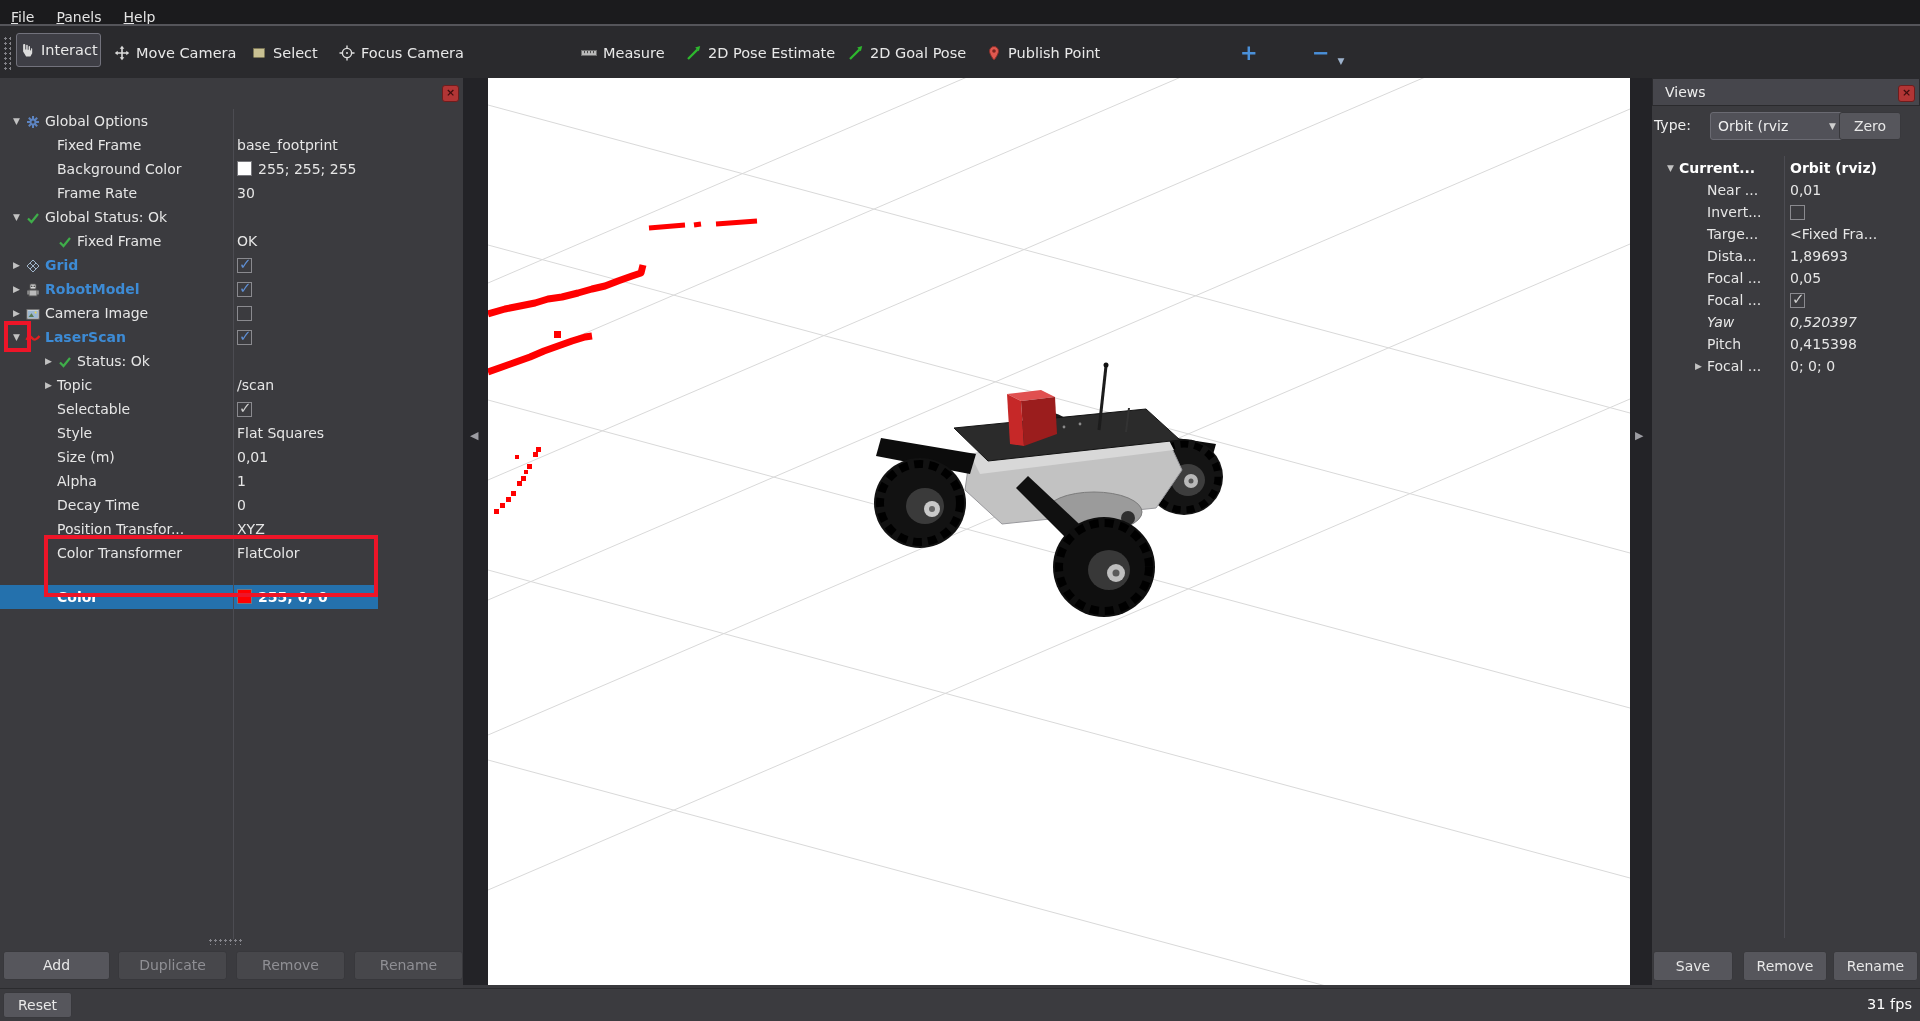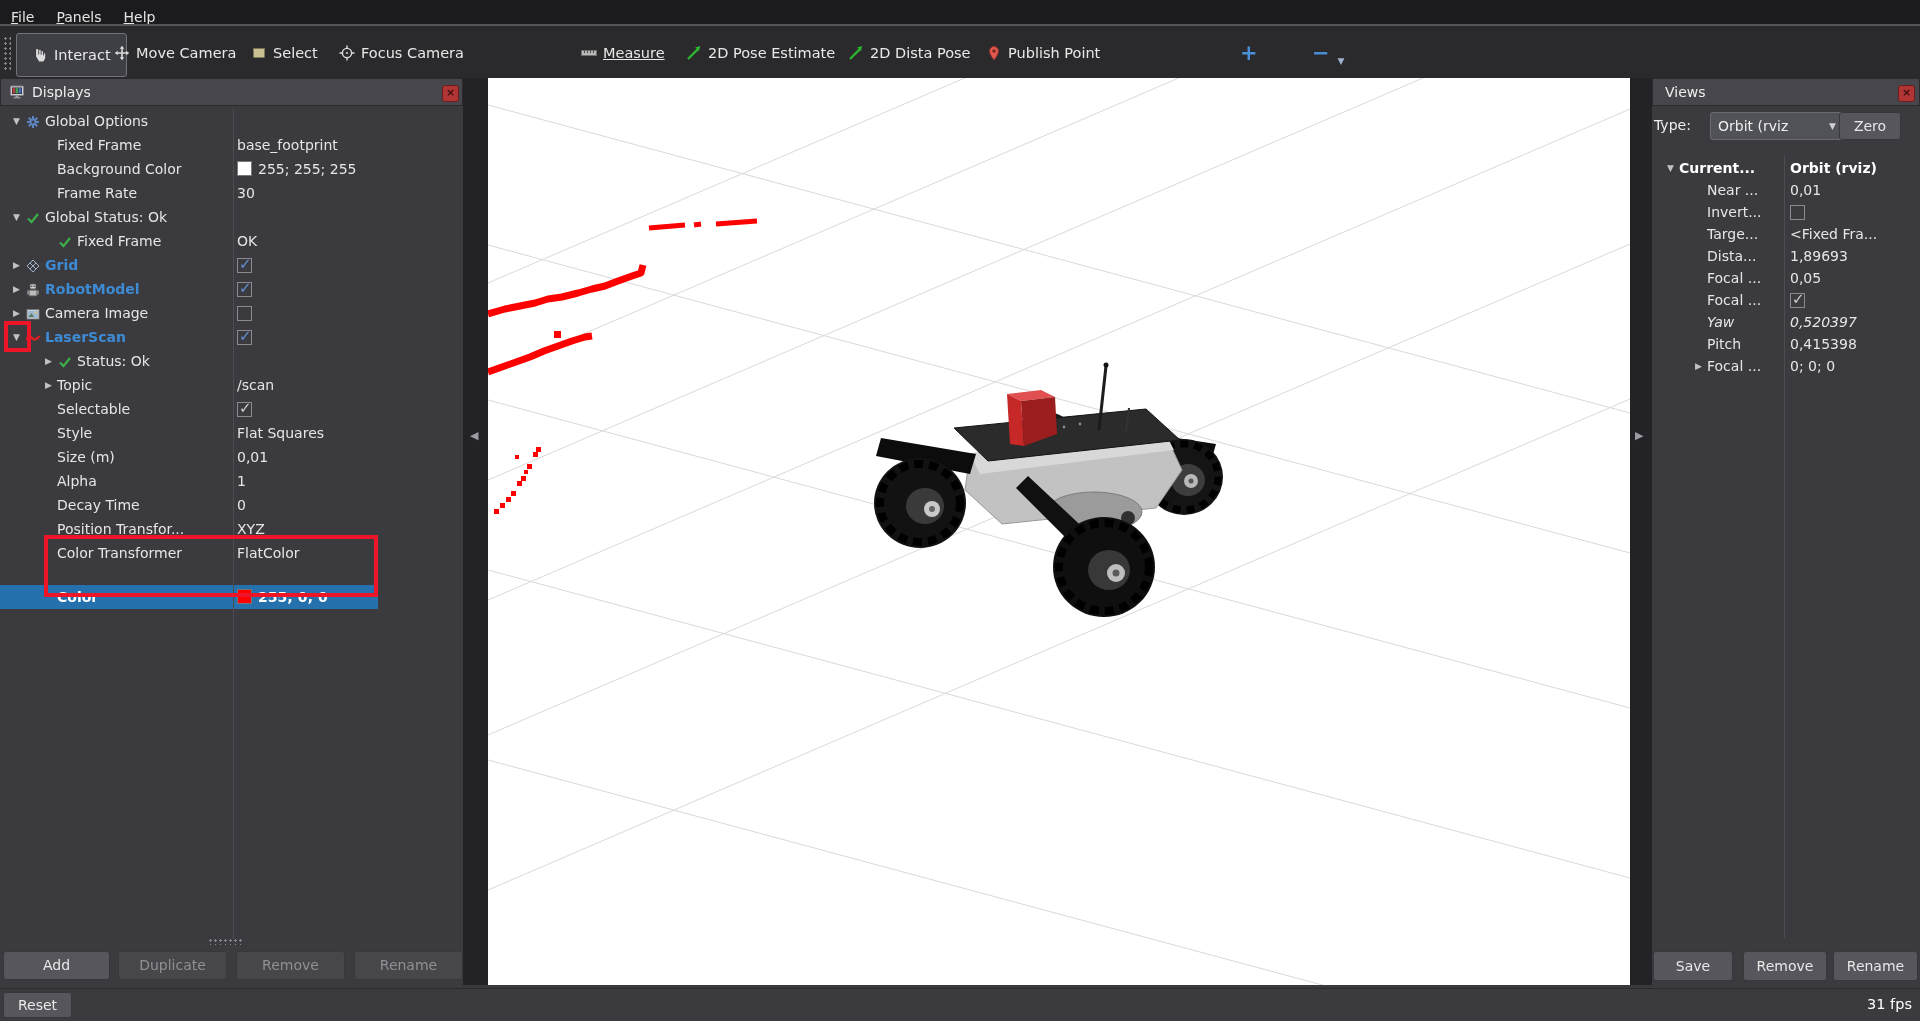--- a/index.html
+++ b/index.html
@@ -10,21 +10,21 @@
 
   
   #menubar{left:0;top:0;width:1920px;height:24px;background:#1b1b1d;color:#e4e4e4;font-size:14px}
   .menu-item{display:inline-block;padding:9px 11px;cursor:default}
   .menu-item u{text-decoration:underline}
 
   
   #toolbar{left:0;top:24px;width:1920px;height:54px;background:#2a2a2d;border-top:2px solid #55555a;box-sizing:border-box}
   .tool{position:absolute;top:12px;height:30px;display:flex;align-items:center;gap:6px;
         color:#e8e8e8;font-size:14.5px;white-space:nowrap}
-  .tool.active{border:1px solid #72727c;background:#3e3e45;border-radius:3px;padding:0 15px;top:7px;height:44px;box-sizing:border-box}
+  .tool.active{border:1px solid #72727c;background:#3e3e45;border-radius:3px;padding:0 2px;top:7px;height:34px;box-sizing:border-box}
   .tool.blue{color:#4a90d9;font-size:21px;font-weight:bold}
   .tool .dd{font-size:9px;color:#9db2cc;margin-left:2px;align-self:flex-end;padding-bottom:2px}
   .grip{background-image:radial-gradient(#84848a 1px,transparent 1.2px);background-size:5px 5px}
 
   
   .dock{background:#3b3b3f}
   #left-dock{left:0;top:78px;width:463px;height:910px}
   #right-dock{left:1652px;top:78px;width:268px;height:910px}
   .panel-title{position:absolute;left:0;top:0;right:0;height:28px;background:#46464c;
                border:1px solid #2a2a2d;box-sizing:border-box;color:#ededed;font-size:14px;
@@ -108,21 +108,21 @@
     <div class="tool" style="left: 339px;">
       <span style="display: flex;">
         <svg width="16" height="16" viewBox="0 0 16 16">
           <circle cx="8" cy="8" r="4.6" fill="none" stroke="#dcdcdc" stroke-width="1.4"></circle>
           <path d="M8 .5V4M8 12v3.5M.5 8H4M12 8h3.5" stroke="#dcdcdc" stroke-width="1.4"></path>
           <circle cx="8" cy="8" r="1" fill="#dcdcdc"></circle>
         </svg>
       </span>
       <span>Focus Camera</span>
     </div>
-    <div class="tool" style="left: 581px; text-decoration: underline;">
+    <div class="tool" style="left: 581px;">
       <span style="display: flex;">
         <svg width="16" height="16" viewBox="0 0 16 16">
           <rect x="0.5" y="5.5" width="15" height="5" fill="#b9b9b9" stroke="#6f6f6f"></rect>
           <path d="M3.5 6v2.2M6.5 6v2.2M9.5 6v2.2M12.5 6v2.2" stroke="#4c4c4c"></path>
         </svg>
       </span>
       <span>Measure</span>
     </div>
     <div class="tool" style="left: 686px;">
       <span style="display: flex;">
@@ -133,53 +133,41 @@
       </span>
       <span>2D Pose Estimate</span>
     </div>
     <div class="tool" style="left: 848px;">
       <span style="display: flex;">
         <svg width="16" height="16" viewBox="0 0 16 16">
           <path d="M2 14 11.4 4.6" stroke="#2eb82e" stroke-width="2.2"></path>
           <path d="M9.2 2.6 14.2 1 12.9 6.2z" fill="#2eb82e"></path>
         </svg>
       </span>
-      <span>2D Dista Pose</span>
+      <span>2D Goal Pose</span>
     </div>
     <div class="tool" style="left: 986px;">
       <span style="display: flex;">
         <svg width="16" height="16" viewBox="0 0 16 16">
           <path d="M8 15C8 15 3.5 9.5 3.5 6.2 3.5 3.6 5.5 1.5 8 1.5s4.5 2.1 4.5 4.7C12.5 9.5 8 15 8 15z" fill="#e0584f" stroke="#8a2f2a"></path>
           <circle cx="8" cy="6" r="1.8" fill="#7a2520"></circle>
         </svg>
       </span>
       <span>Publish Point</span>
     </div>
     <div class="tool blue" style="left: 1240px;">
       <span>+</span>
     </div>
     <div class="tool blue" style="left: 1312px;">
       <span>−</span>
       <span class="dd">▼</span>
     </div>
   </div>
 
 <div id="left-dock" class="abs dock">
-  <div class="panel-title">
-    <svg width="16" height="16" viewBox="0 0 16 16">
-      <rect x="1.5" y="2" width="13" height="9.5" rx="1" fill="#cfcfcf" stroke="#808086"></rect>
-      <rect x="3" y="3.5" width="10" height="6.5" fill="#23233f"></rect>
-      <rect x="3.6" y="4.1" width="2.6" height="5.3" fill="#b84040"></rect>
-      <rect x="6.6" y="4.1" width="2.6" height="5.3" fill="#49a04f"></rect>
-      <rect x="9.6" y="4.1" width="2.8" height="5.3" fill="#4f6fb5"></rect>
-      <rect x="6.5" y="11.5" width="3" height="1.6" fill="#9a9aa0"></rect>
-      <rect x="4.5" y="13.1" width="7" height="1.3" fill="#9a9aa0"></rect>
-    </svg>
-    <span>Displays</span>
-  </div>
   <div class="close-btn" style="left:442px">×</div>
   <div id="displays-tree">
       <div class="trow" style="top: 31px;">
         <span class="arrow-slot" style="margin-left: 8px;">▼</span>
         <span class="ticon"><svg width="16" height="16" viewBox="0 0 16 16">
             <g stroke="#5d84c0" stroke-width="2">
               <path d="M8 2v12M2 8h12M3.8 3.8l8.4 8.4M12.2 3.8 3.8 12.2"></path>
             </g>
             <circle cx="8" cy="8" r="3.4" fill="#5d84c0"></circle>
             <circle cx="8" cy="8" r="1.5" fill="#3b3b3f"></circle>

